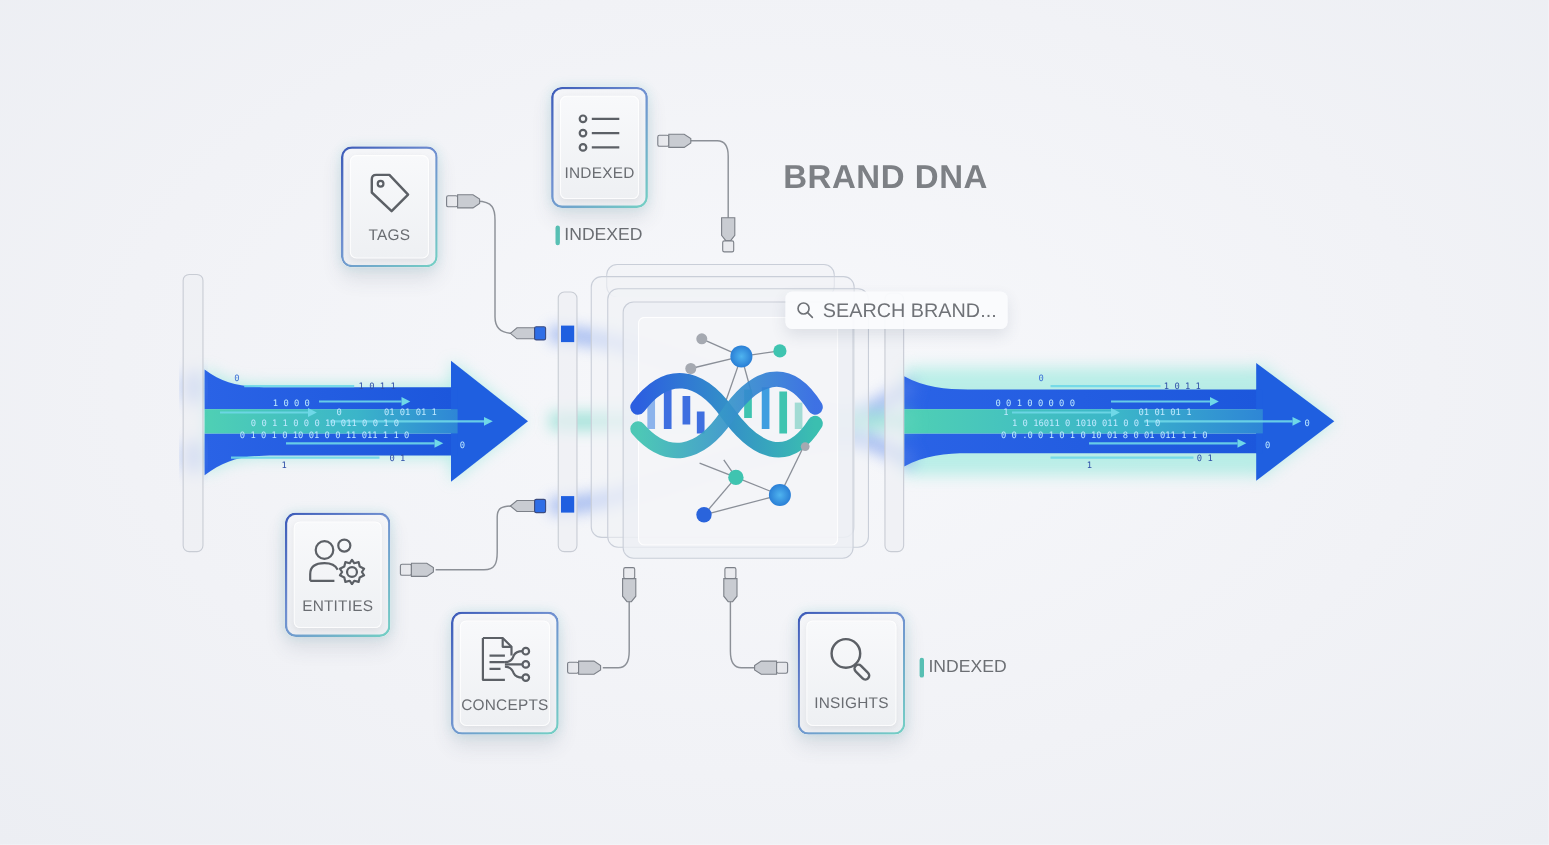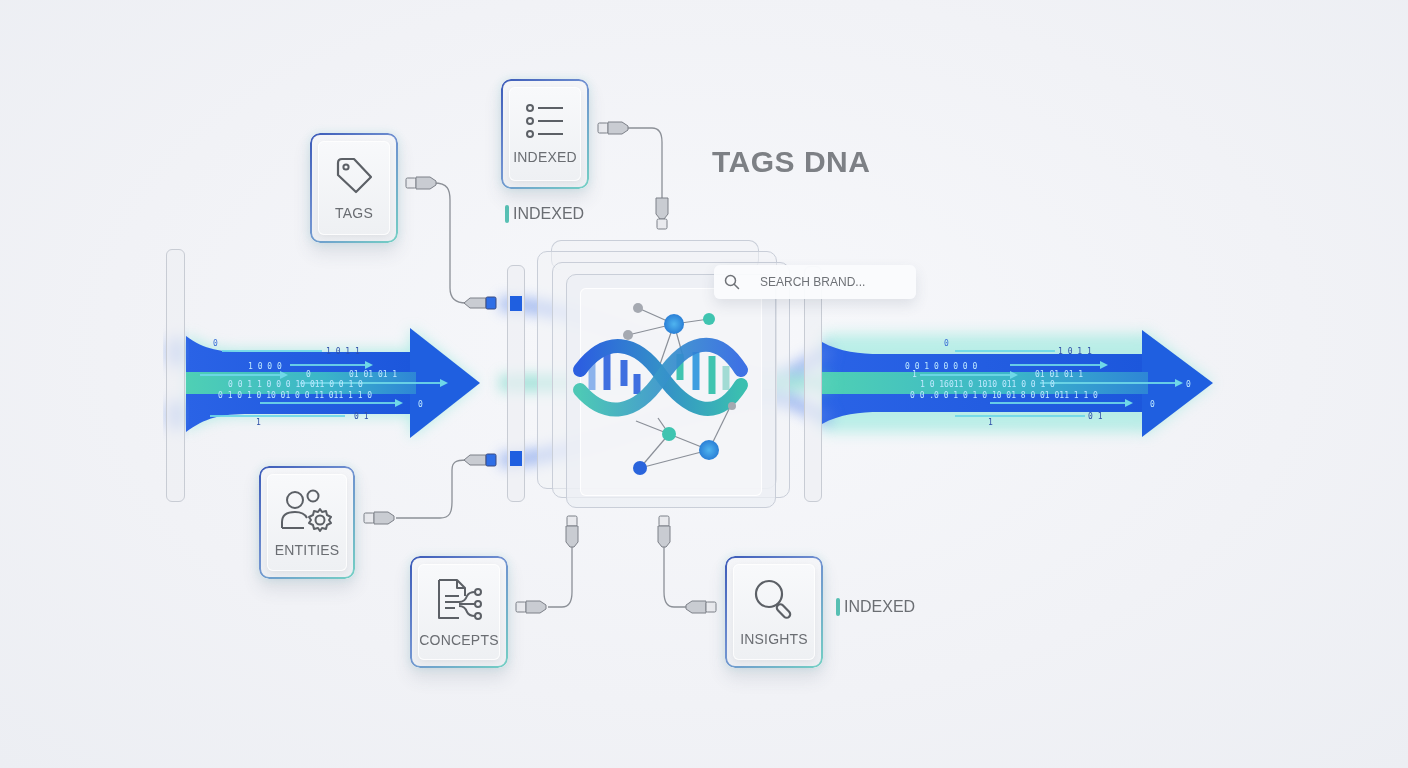--- a/index.html
+++ b/index.html
@@ -52,22 +52,22 @@
     font-size: 16px; color: #6b6e73; display: flex; align-items: center; gap: 4px;
   }
   .side-label .bar { width: 4px; height: 18px; background: #58c0b4; border-radius: 2px; }
 
   
   .search {
     left: 714px; top: 265px; width: 202px; height: 34px;
     background: rgba(250,251,253,0.95);
     border-radius: 6px;
     box-shadow: 0 6px 14px rgba(60,70,100,0.12);
-    display: flex; align-items: center; gap: 20px; padding-left: 10px;
-    font-size: 12px; color: #6f7277; z-index: 30;
+    display: flex; align-items: center; gap: 8px; padding-left: 10px;
+    font-size: 18px; color: #6f7277; z-index: 30;
   }
 
   
   .glass {
     border: 1.5px solid #c9ced8;
     border-radius: 10px;
     background: rgba(240,242,246,0.55);
   }
   .slim {
     border: 1.5px solid #c8ccd4;
@@ -316,21 +316,21 @@
   <circle cx="72" cy="18" r="5" fill="#a5a9b1"></circle>
   <circle cx="62" cy="45" r="5" fill="#a5a9b1"></circle>
   <circle cx="108" cy="34" r="10" fill="url(#nodeBlue)"></circle>
   <circle cx="143" cy="29" r="6" fill="#3fc4b0"></circle>
   <circle cx="166" cy="116" r="4" fill="#a5a9b1"></circle>
   <circle cx="103" cy="144" r="7" fill="#3fc4b0"></circle>
   <circle cx="143" cy="160" r="10" fill="url(#nodeBlue)"></circle>
   <circle cx="74" cy="178" r="7" fill="#2a64dc"></circle>
 </svg>
 
-<div class="abs title">TAGS DNA</div>
+<div class="abs title">BRAND DNA</div>
 
 <div class="abs search">
   <svg width="16" height="16" viewBox="0 0 16 16">
     <circle cx="6.5" cy="6.5" r="5" fill="none" stroke="#6f7277" stroke-width="1.5"></circle>
     <line x1="10.2" y1="10.2" x2="14.5" y2="14.5" stroke="#6f7277" stroke-width="1.5" stroke-linecap="round"></line>
   </svg>
   <span>SEARCH BRAND...</span>
 </div>
 
 <div class="abs node" style="left:501px; top:79px; width:88px; height:110px; z-index:10;">

